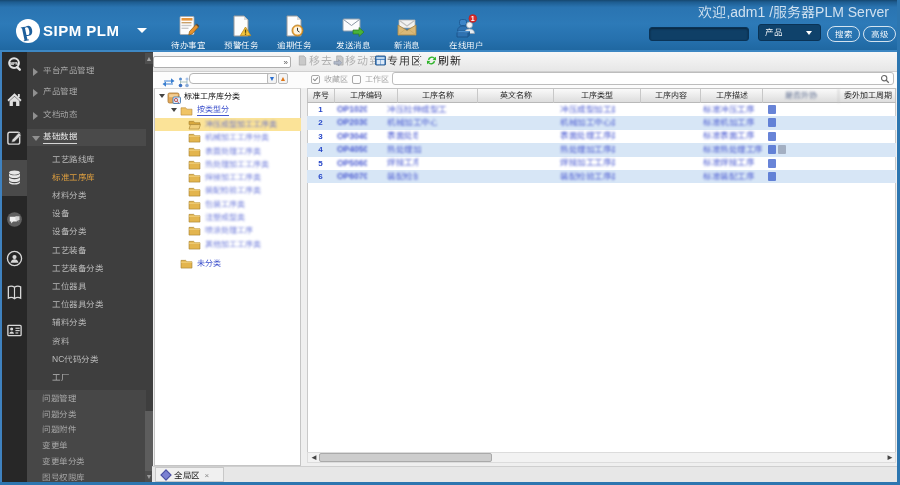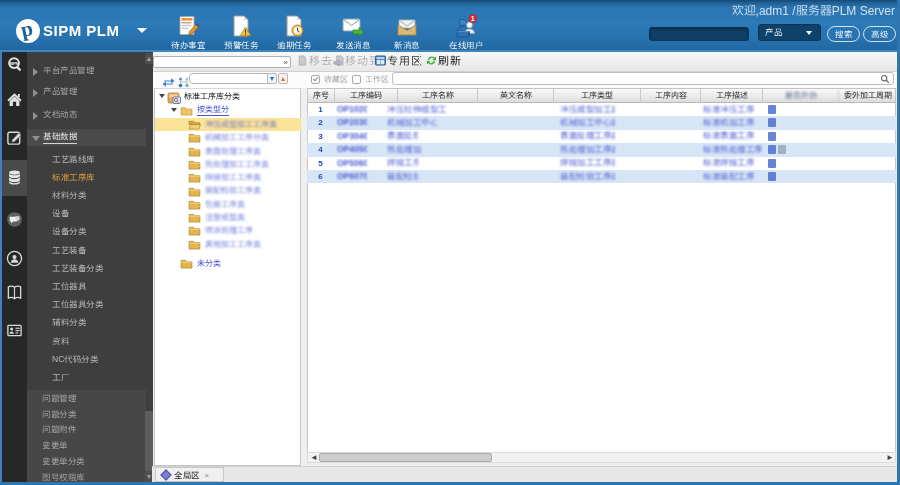--- a/index.html
+++ b/index.html
@@ -5,21 +5,21 @@
 html,body{width:900px;height:485px;overflow:hidden;font-family:"Liberation Sans",sans-serif;background:#efefef;position:relative}
 .abs{position:absolute}
 svg.c{display:inline-block;width:1em;height:1em;fill:currentColor;vertical-align:-0.12em}
 
 #hdr{left:0;top:0;width:900px;height:52px;background:linear-gradient(180deg,#16476f 0%,#1d5c90 4%,#2a74b1 14%,#2d7ab8 45%,#2671ae 75%,#1e669f 100%)}
 #hdrline{left:0;top:50px;width:900px;height:2px;background:#3d87c3}
 #logo{left:16px;top:19px;width:24px;height:24px;border-radius:50%;background:#fff}
 #logo span{position:absolute;left:5px;top:-2px;color:#1d5f9c;font-weight:bold;font-size:21px;font-family:"Liberation Serif",serif;transform:rotate(-12deg);display:inline-block}
 #brand{left:43px;top:22px;color:#fff;font-size:15px;font-weight:bold;letter-spacing:.5px}
 #brandcaret{left:137px;top:28px;width:0;height:0;border-left:5px solid transparent;border-right:5px solid transparent;border-top:5px solid #fff}
-#welcome{right:5px;top:4px;color:#cfe0ef;font-size:12px}
+#welcome{right:11px;top:4px;color:#cfe0ef;font-size:14px}
 .hicon{top:14px;width:56px;text-align:center;color:#fff}
 .hicon .lbl{font-size:8.5px;margin-top:2px;white-space:nowrap;text-shadow:0 1px 1px rgba(0,0,0,.3)}
 .hicon svg.ic{width:24px;height:24px;display:block;margin:0 auto}
 #srchin{left:649px;top:27px;width:100px;height:14px;background:#0f3f66;border:1px solid #0a3356;border-radius:3px;box-shadow:inset 0 1px 2px rgba(0,0,0,.4)}
 #srchdd{left:758px;top:24px;width:63px;height:17px;background:#0f426b;border:1px solid #0a3356;border-radius:3px;color:#fff;font-size:8.5px;line-height:15px;padding-left:6px}
 #srchdd i{position:absolute;right:8px;top:6px;width:0;height:0;border-left:3.5px solid transparent;border-right:3.5px solid transparent;border-top:4.5px solid #fff}
 .pill{top:26px;height:16px;border:1px solid rgba(255,255,255,.8);border-radius:8px;color:#fff;font-size:8.5px;line-height:14px;text-align:center;width:33px}
 
 #edgeL{left:0;top:52px;width:2px;height:430px;background:#3f82c0}
 #edgeR{left:897px;top:0;width:3px;height:485px;background:#2d76b0}

